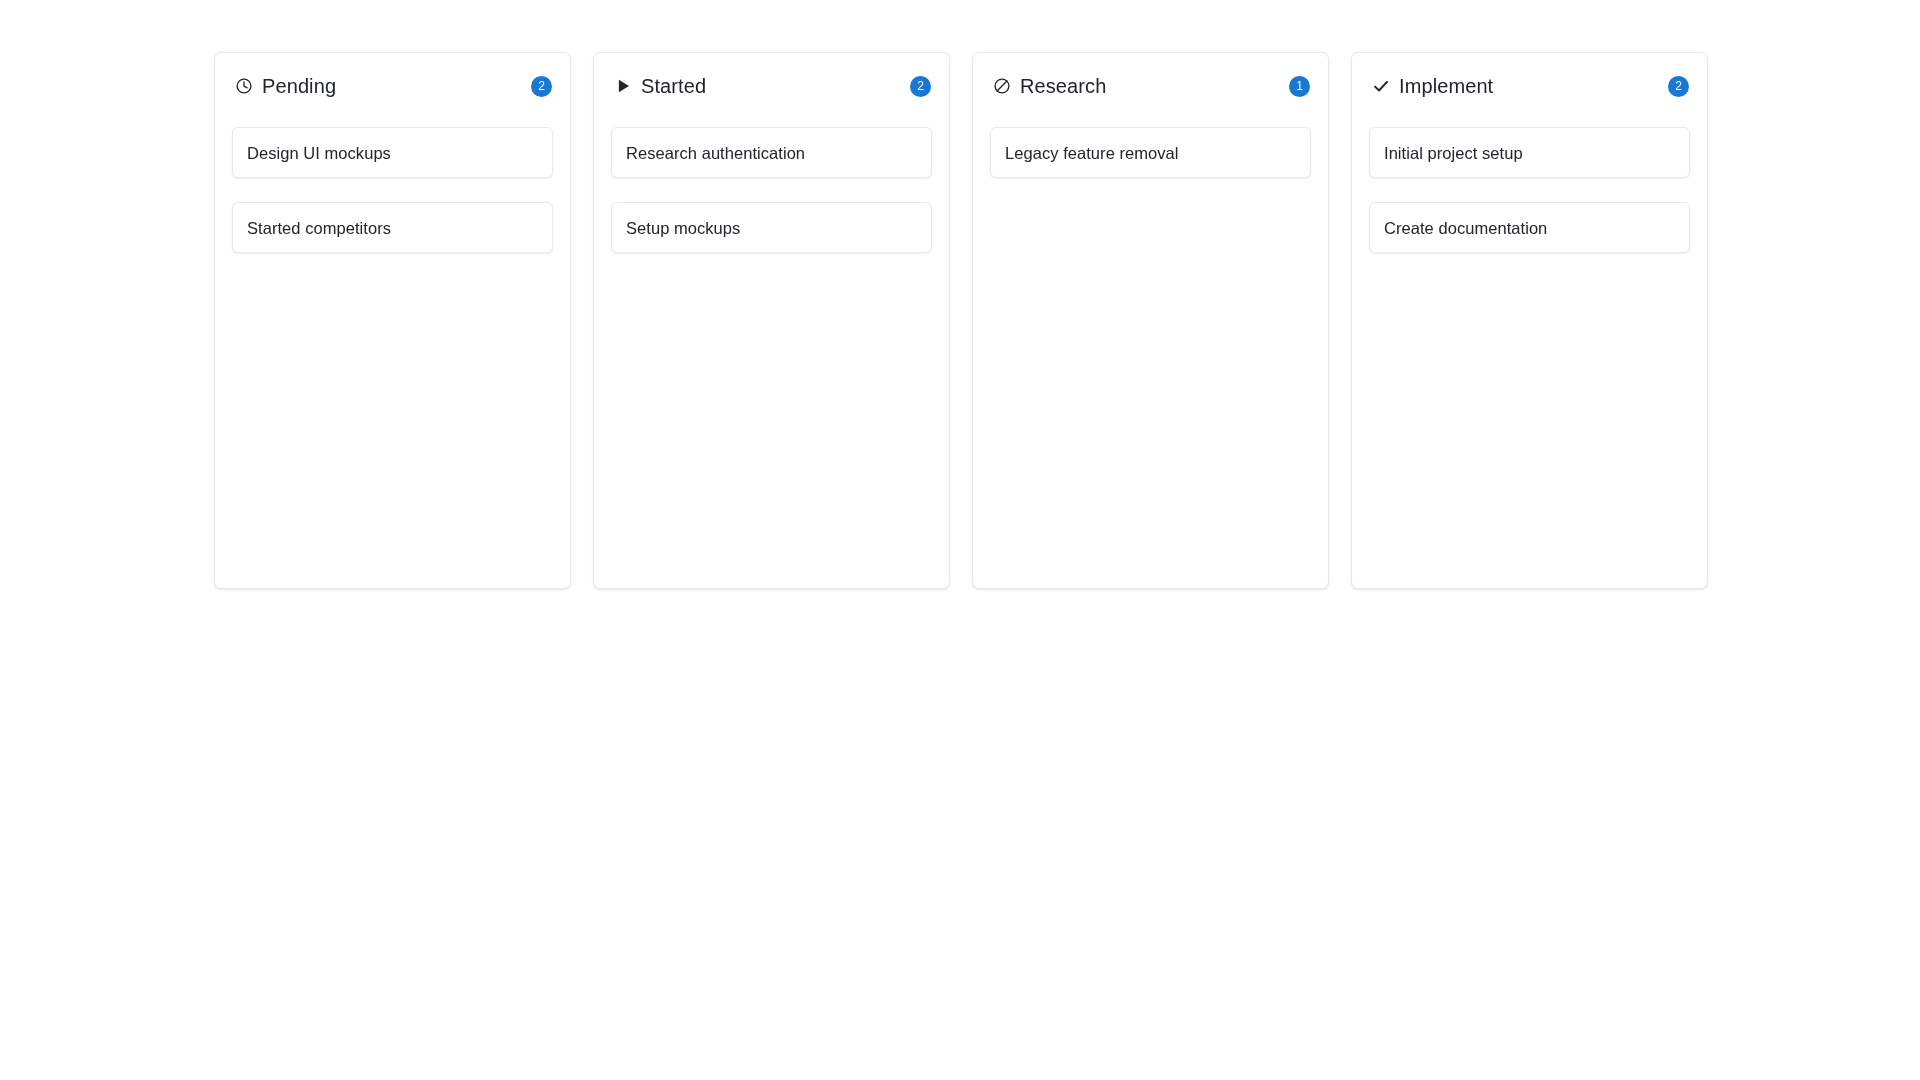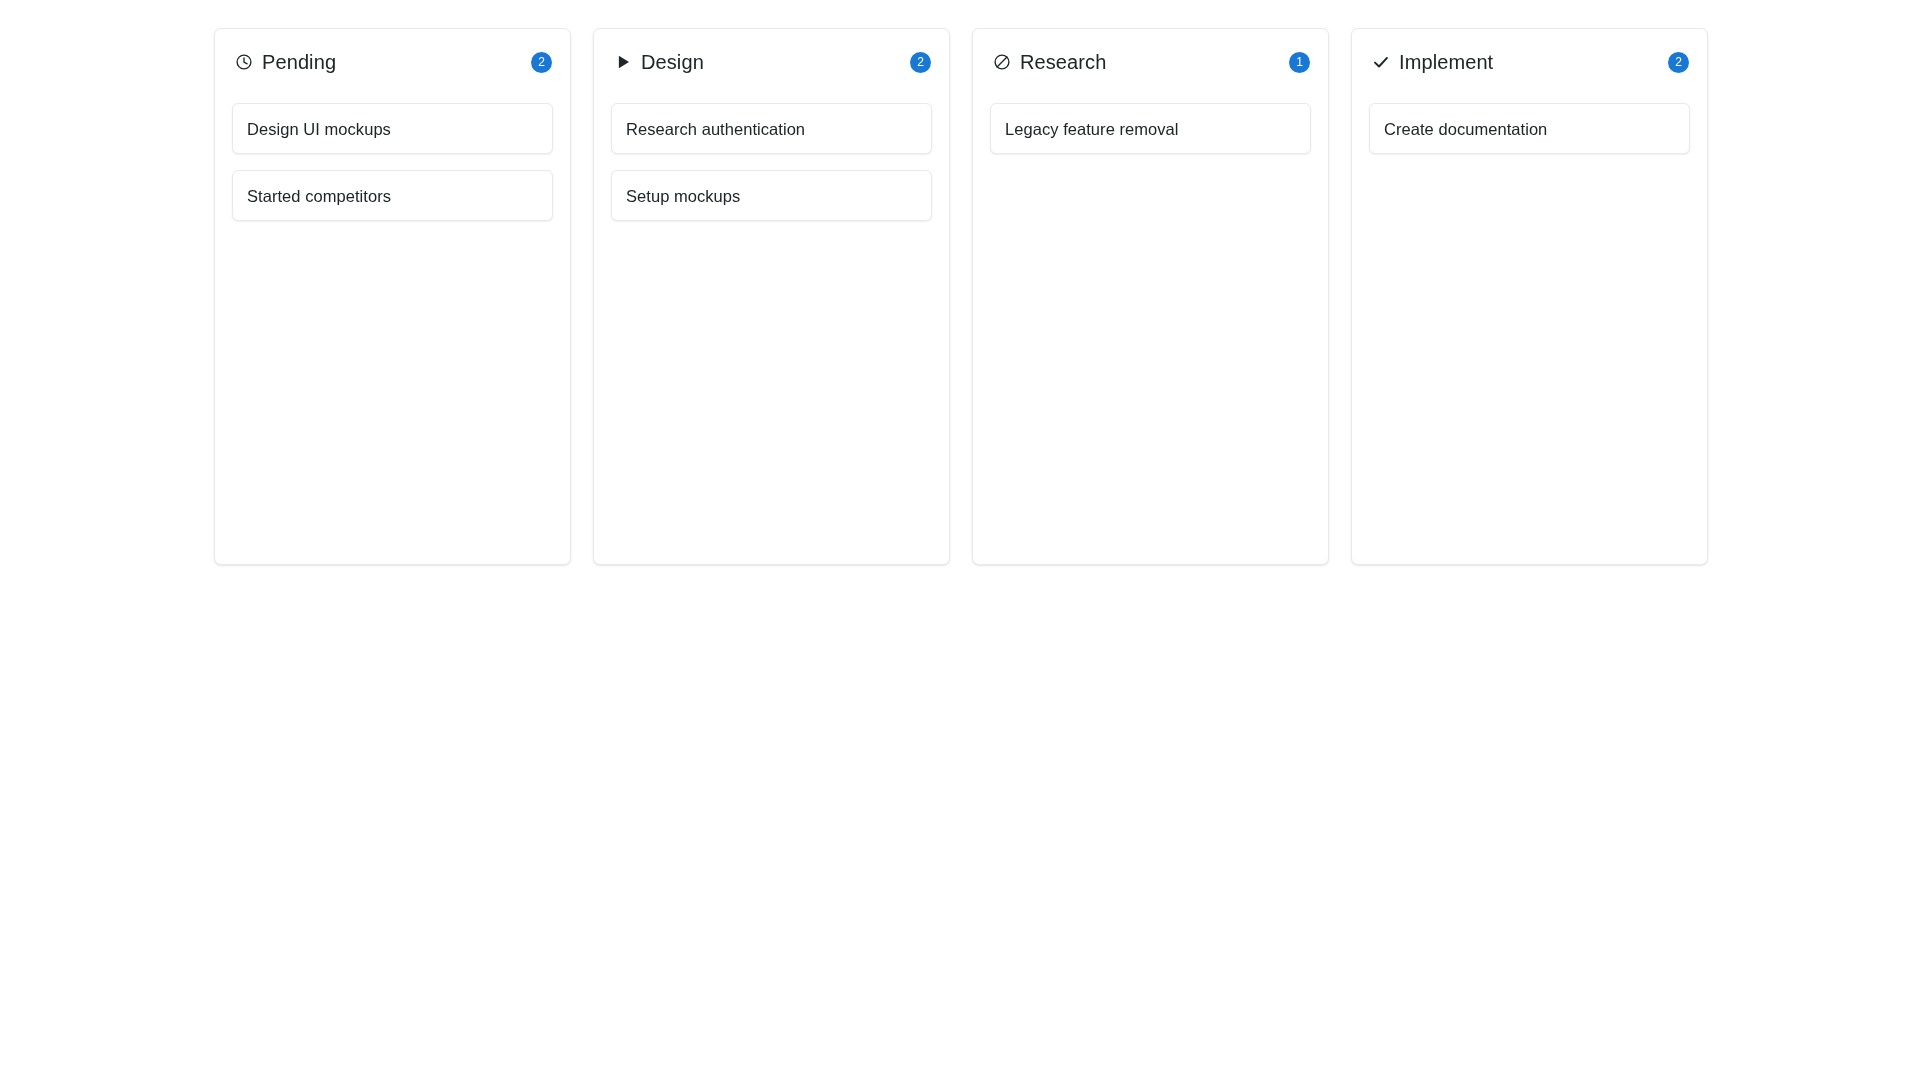--- a/index.html
+++ b/index.html
@@ -9,21 +9,21 @@
     height: 1080px;
     background: #ffffff;
     font-family: "Liberation Sans", sans-serif;
     -webkit-font-smoothing: antialiased;
     overflow: hidden;
   }
 
   #board {
     position: absolute;
     left: 214px;
-    top: 28px;
+    top: 52px;
     display: flex;
     flex-direction: row;
     gap: 22px;
     justify-content: flex-end;
   }
 
   .column {
     width: 357px;
     height: 537px;
     background: #ffffff;
@@ -81,21 +81,21 @@
     font-size: 12px;
     line-height: 21px;
     text-align: center;
     font-weight: 400;
     flex: 0 0 auto;
   }
 
   .card-list {
     display: flex;
     flex-direction: column;
-    gap: 16px;
+    gap: 24px;
   }
 
   .card {
     height: 51px;
     background: #ffffff;
     border: 1px solid #e9e9ea;
     border-radius: 6px;
     box-shadow: 0 1px 2px rgba(0,0,0,0.07);
     display: flex;
     align-items: center;
@@ -145,21 +145,21 @@
   </div>
 
   <div class="column">
     <div class="column-header">
       <div class="header-left">
         <span class="status-icon">
           <svg width="18" height="18" viewBox="0 0 24 24">
             <polygon points="6.5,3.6 20,12 6.5,20.4" fill="currentColor"></polygon>
           </svg>
         </span>
-        <span class="column-title">Design</span>
+        <span class="column-title">Started</span>
       </div>
       <span class="count-badge">2</span>
     </div>
     <div class="card-list">
       <div class="card">
         <span class="card-title">Research authentication</span>
       </div>
       <div class="card">
         <span class="card-title">Setup mockups</span>
       </div>
@@ -195,19 +195,22 @@
           <svg width="18" height="18" viewBox="0 0 24 24" fill="none" stroke="currentColor" stroke-width="2.6" stroke-linecap="round" stroke-linejoin="round">
             <polyline points="4,12.8 9.4,18 20,6.6"></polyline>
           </svg>
         </span>
         <span class="column-title">Implement</span>
       </div>
       <span class="count-badge">2</span>
     </div>
     <div class="card-list">
       <div class="card">
+        <span class="card-title">Initial project setup</span>
+      </div>
+      <div class="card">
         <span class="card-title">Create documentation</span>
       </div>
     </div>
     <div class="column-spacer"></div>
   </div>
 
 </div>
 
 </body></html>

